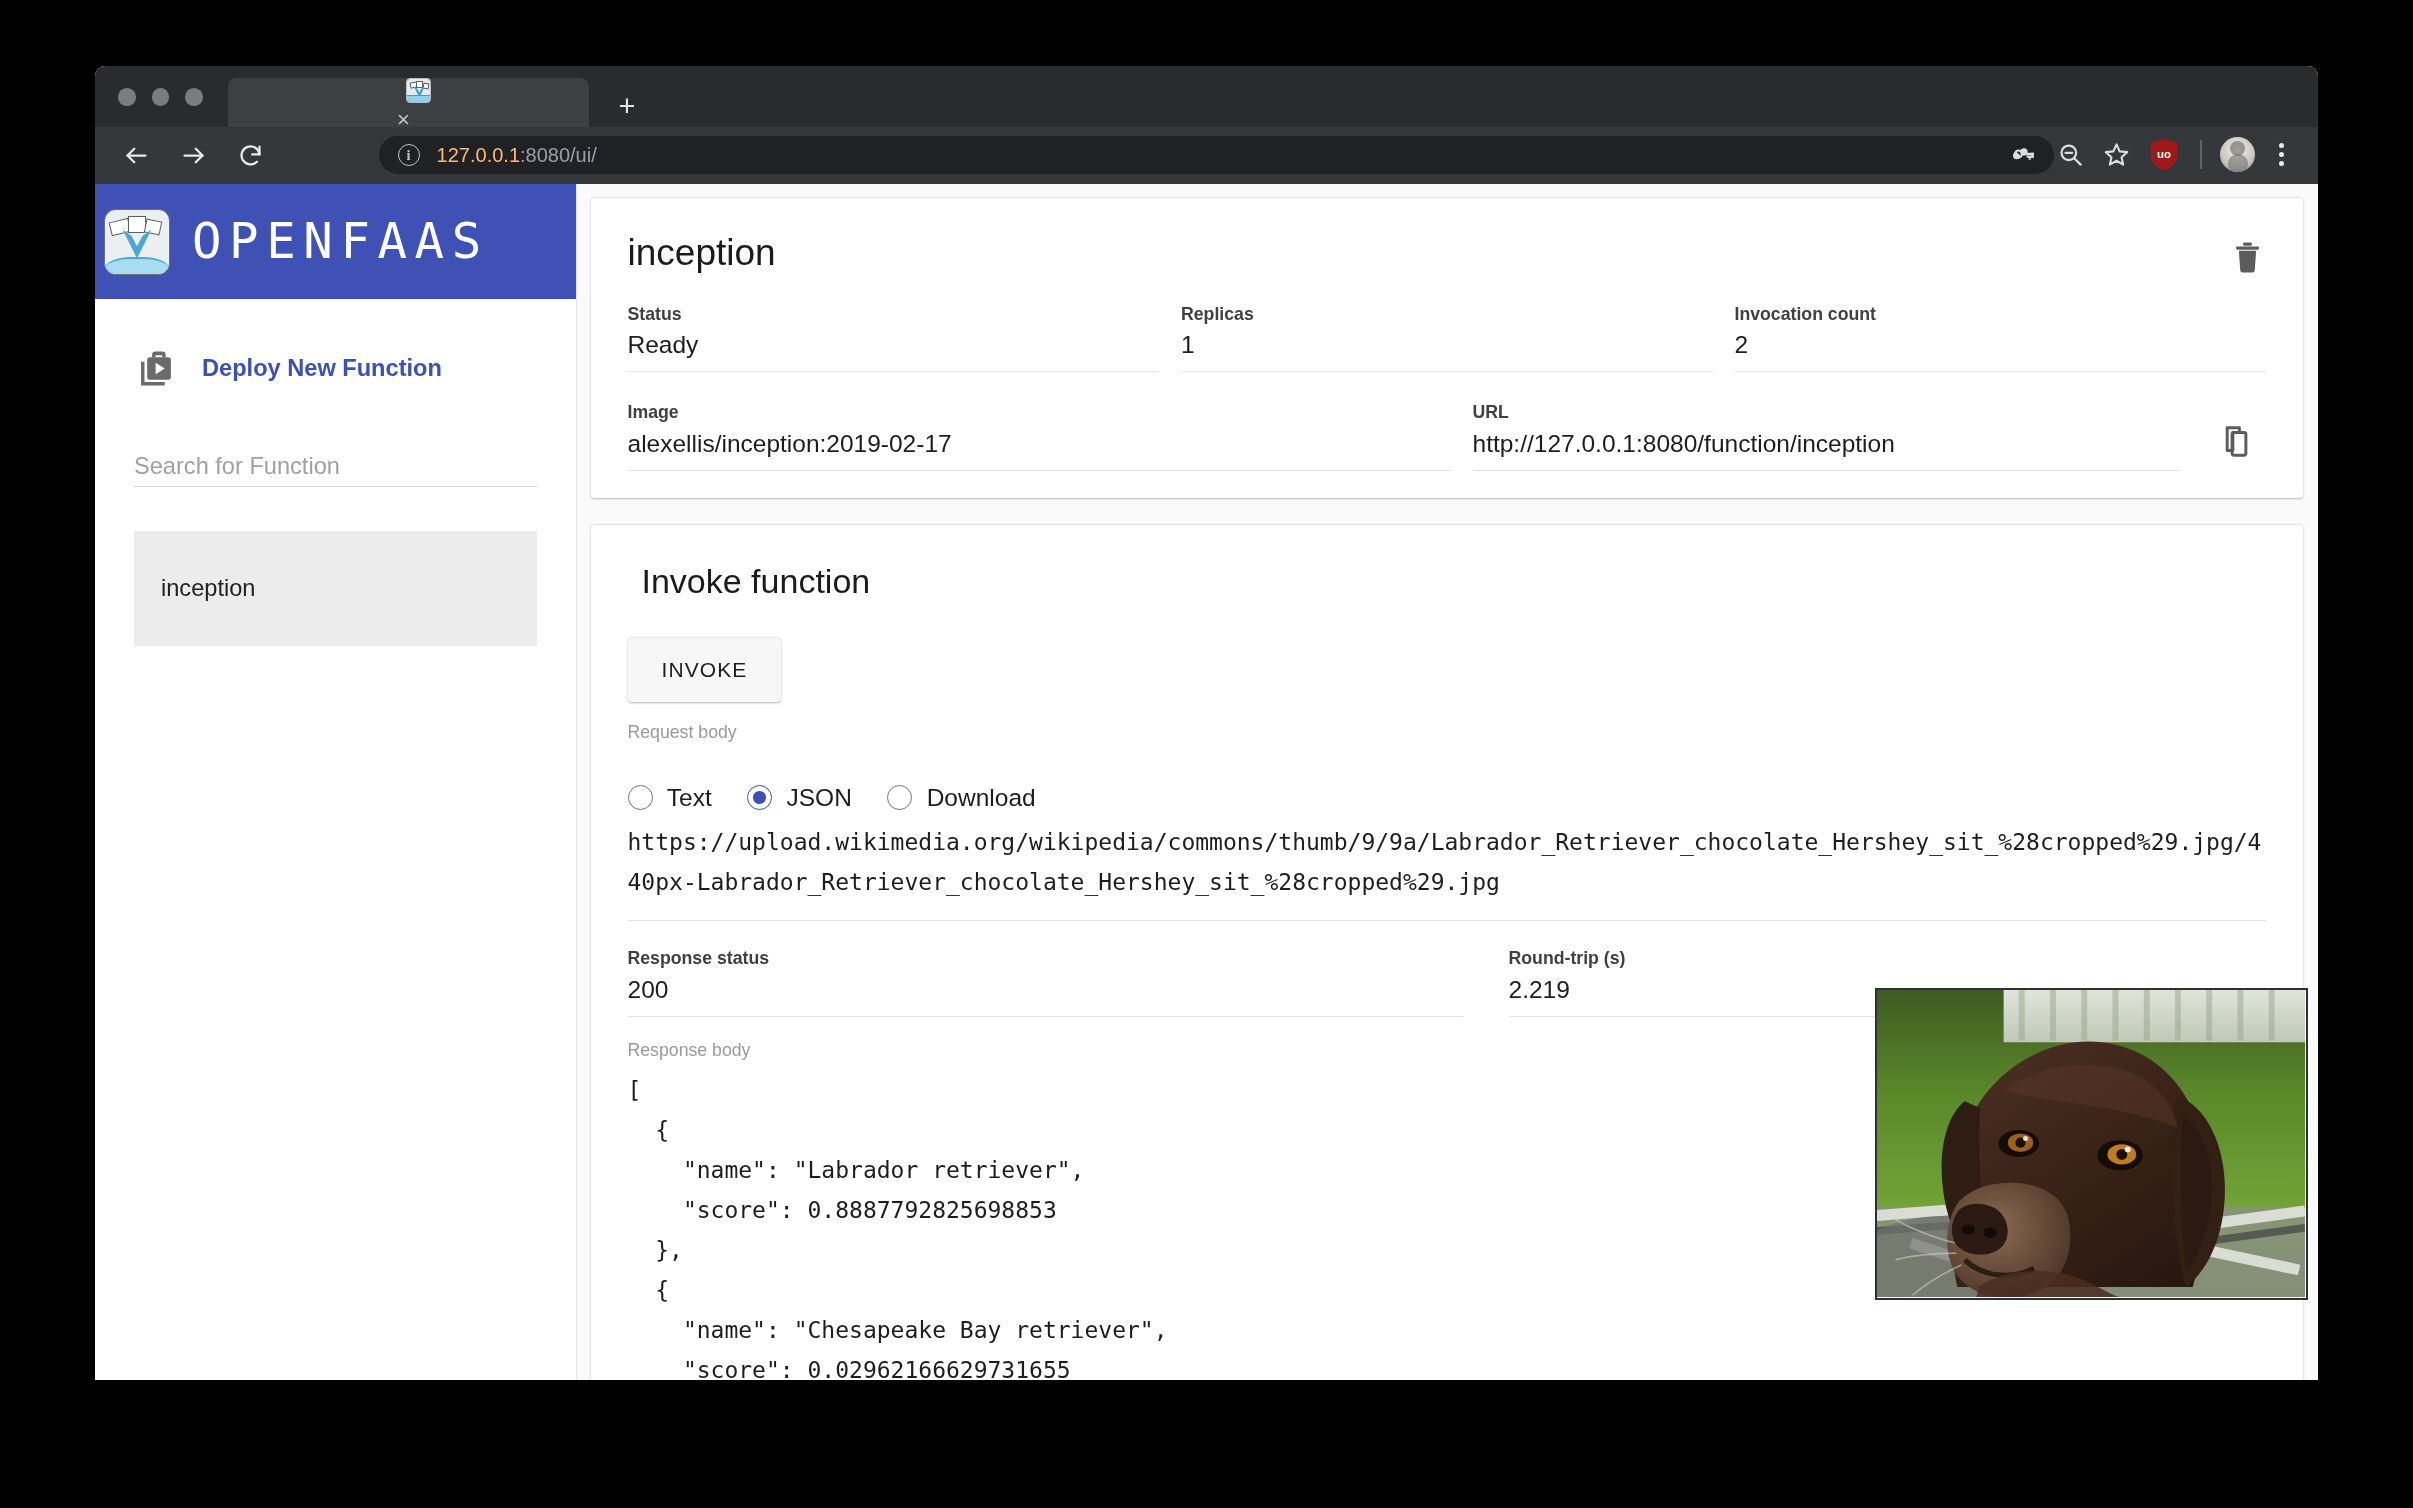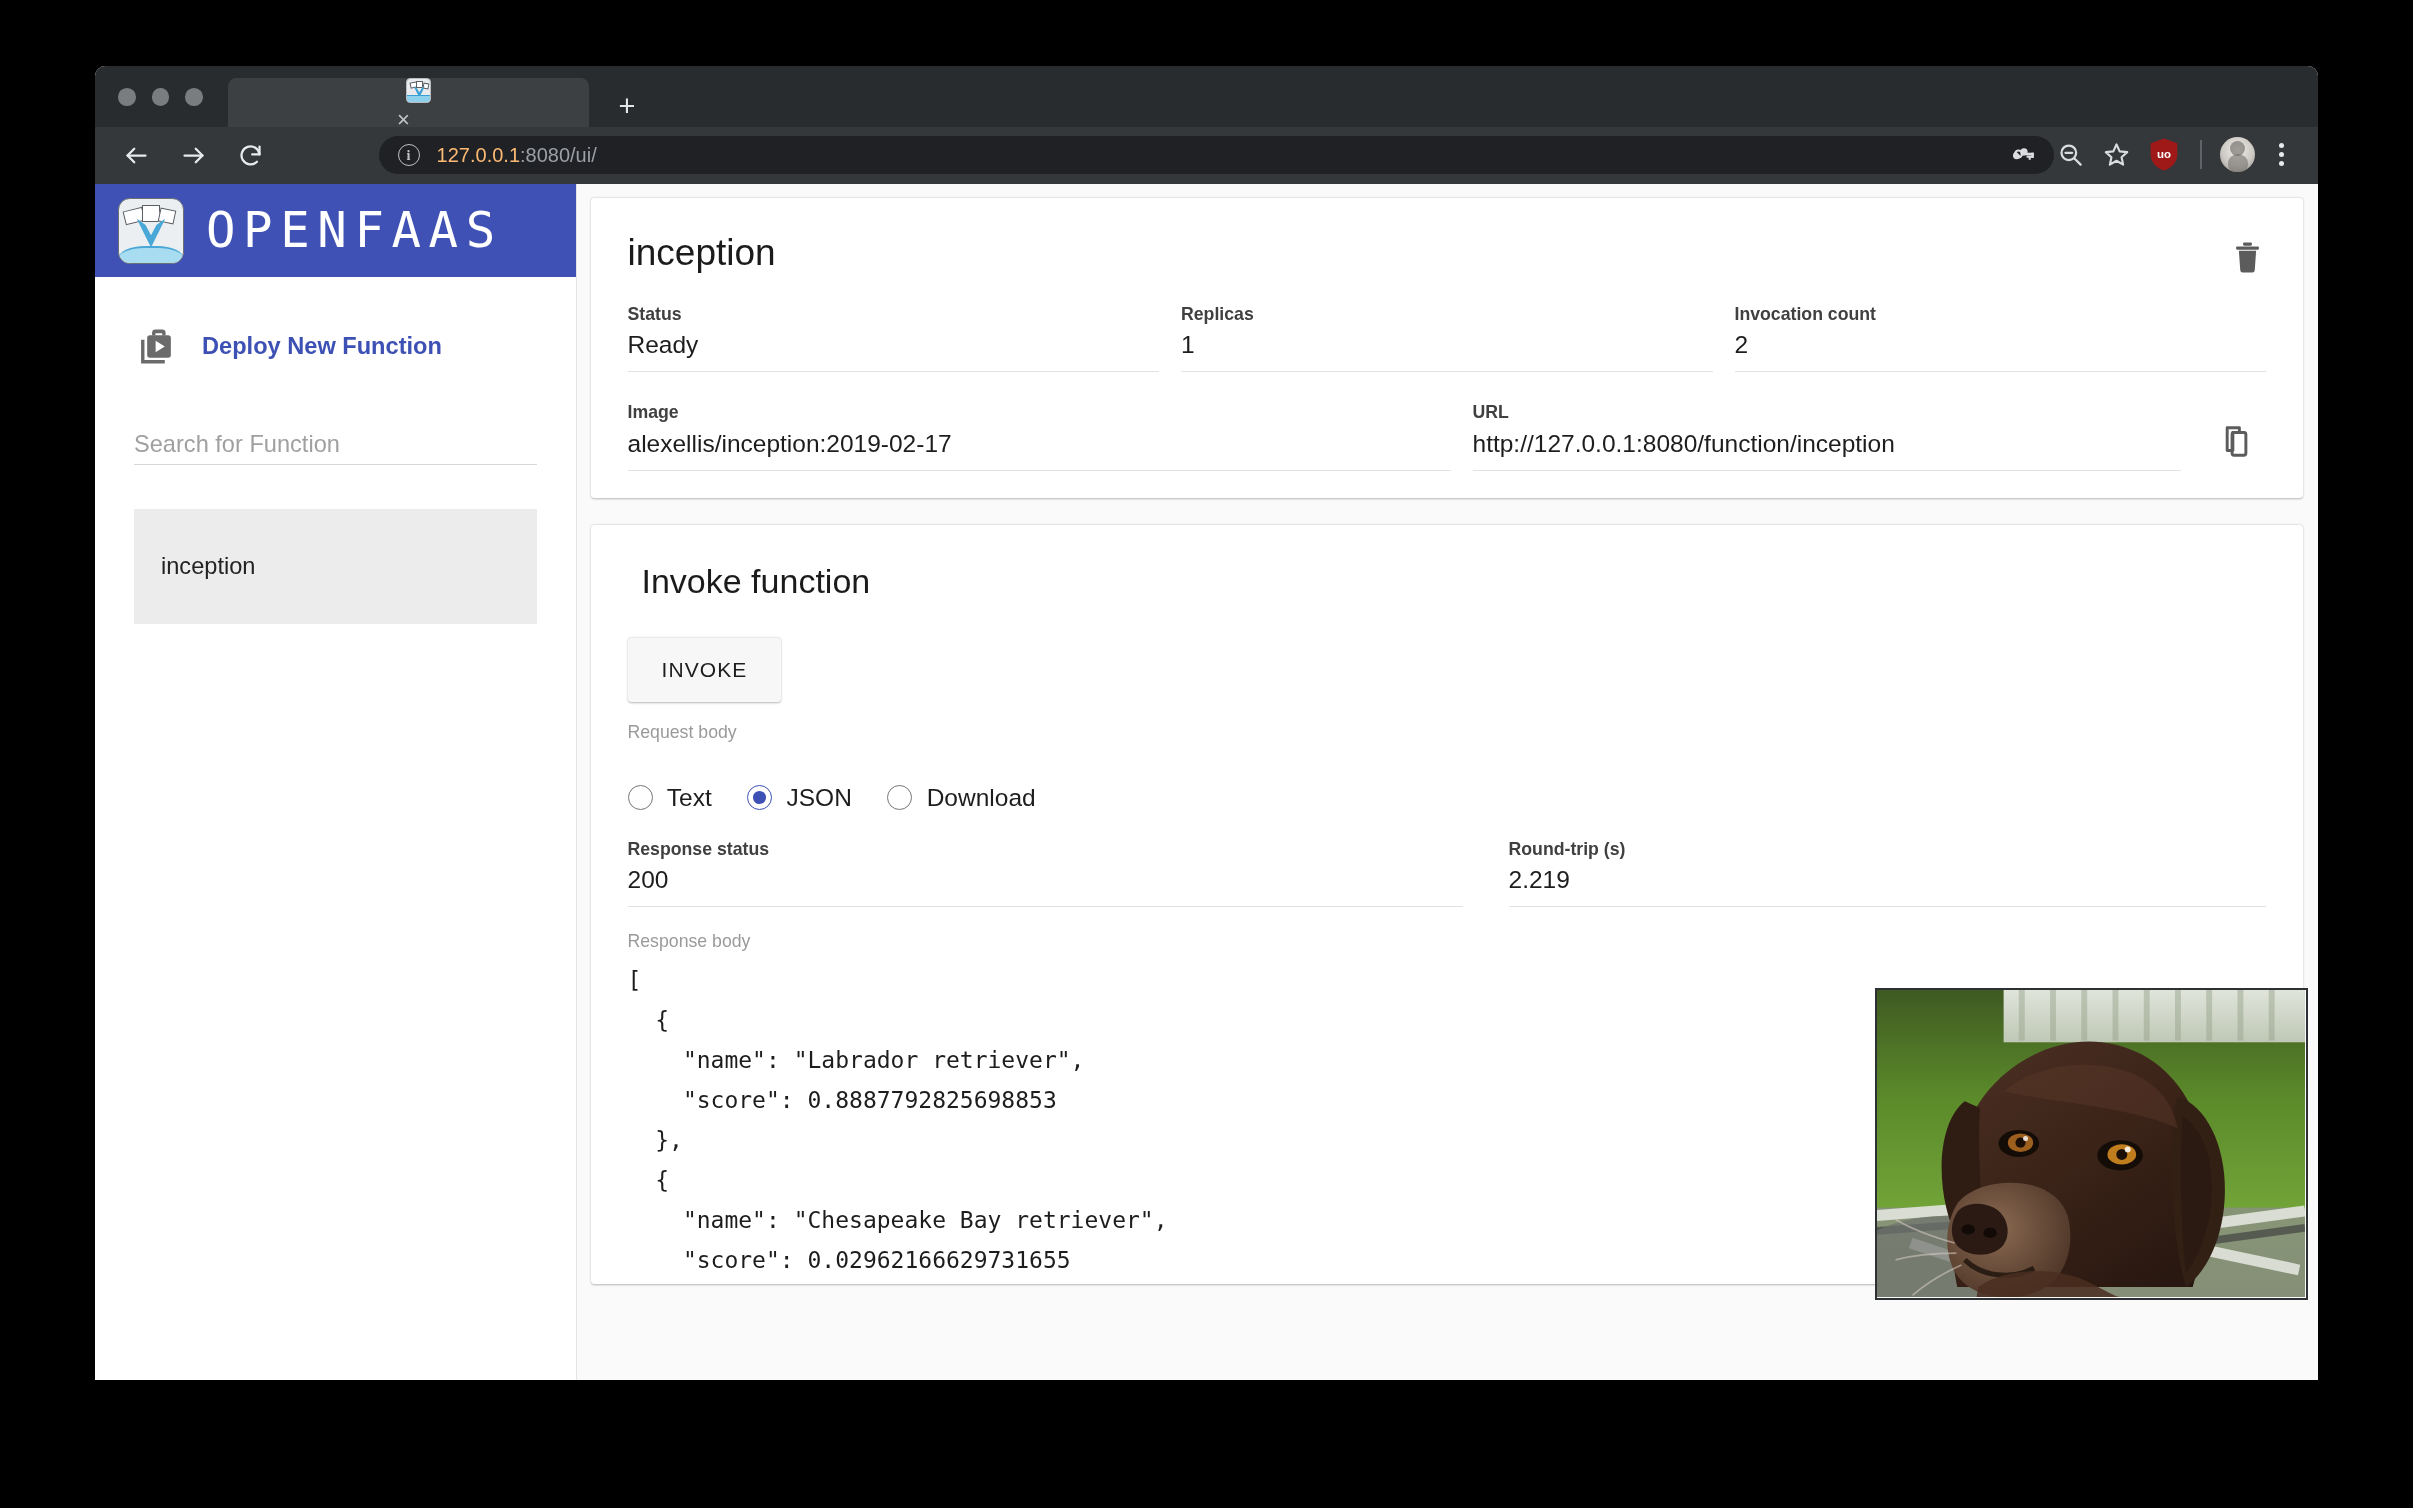--- a/index.html
+++ b/index.html
@@ -160,24 +160,24 @@
     background: #fafafa;
   }
 
   
   #sidebar {
     width: 482px; flex: 0 0 482px;
     background: #fff;
     border-right: 0.8px solid #e4e4e4;
   }
   #brand-bar {
-    height: 93px;
+    height: 115px;
     background: #4051b5;
     display: flex; align-items: center;
-    padding-left: 23px;
+    padding-left: 9px;
   }
   #brand-logo {
     width: 66px; height: 66px; border-radius: 11.8px;
     background: #eceff1; border: 1.7px solid #6b7075;
     position: relative; overflow: hidden; flex: 0 0 auto;
   }
   .lg-paper { position: absolute; background: #fff; border: 1.7px solid #5b6066; }
   .lg-p1 { left: 5px; top: 10px; width: 20px; height: 14.3px; transform: rotate(-14deg); }
   .lg-p2 { left: 23px; top: 6.8px; width: 17.7px; height: 17px; }
   .lg-p3 { left: 40px; top: 10px; width: 16px; height: 14.3px; transform: rotate(12deg); }
@@ -516,20 +516,21 @@
           </div>
           <div class="radio-opt">
             <div class="radio-circle checked"></div>
             <div class="radio-label">JSON</div>
           </div>
           <div class="radio-opt">
             <div class="radio-circle"></div>
             <div class="radio-label">Download</div>
           </div>
         </div>
+        <div id="request-body">https://upload.wikimedia.org/wikipedia/commons/thumb/9/9a/Labrador_Retriever_chocolate_Hershey_sit_%28cropped%29.jpg/440px-Labrador_Retriever_chocolate_Hershey_sit_%28cropped%29.jpg</div>
 
         <div id="response-row" class="field-row">
           <div class="field" id="resp-status-field">
             <div class="field-label">Response status</div>
             <div class="field-value">200</div>
           </div>
           <div class="field" id="roundtrip-field">
             <div class="field-label">Round-trip (s)</div>
             <div class="field-value">2.219</div>
           </div>

